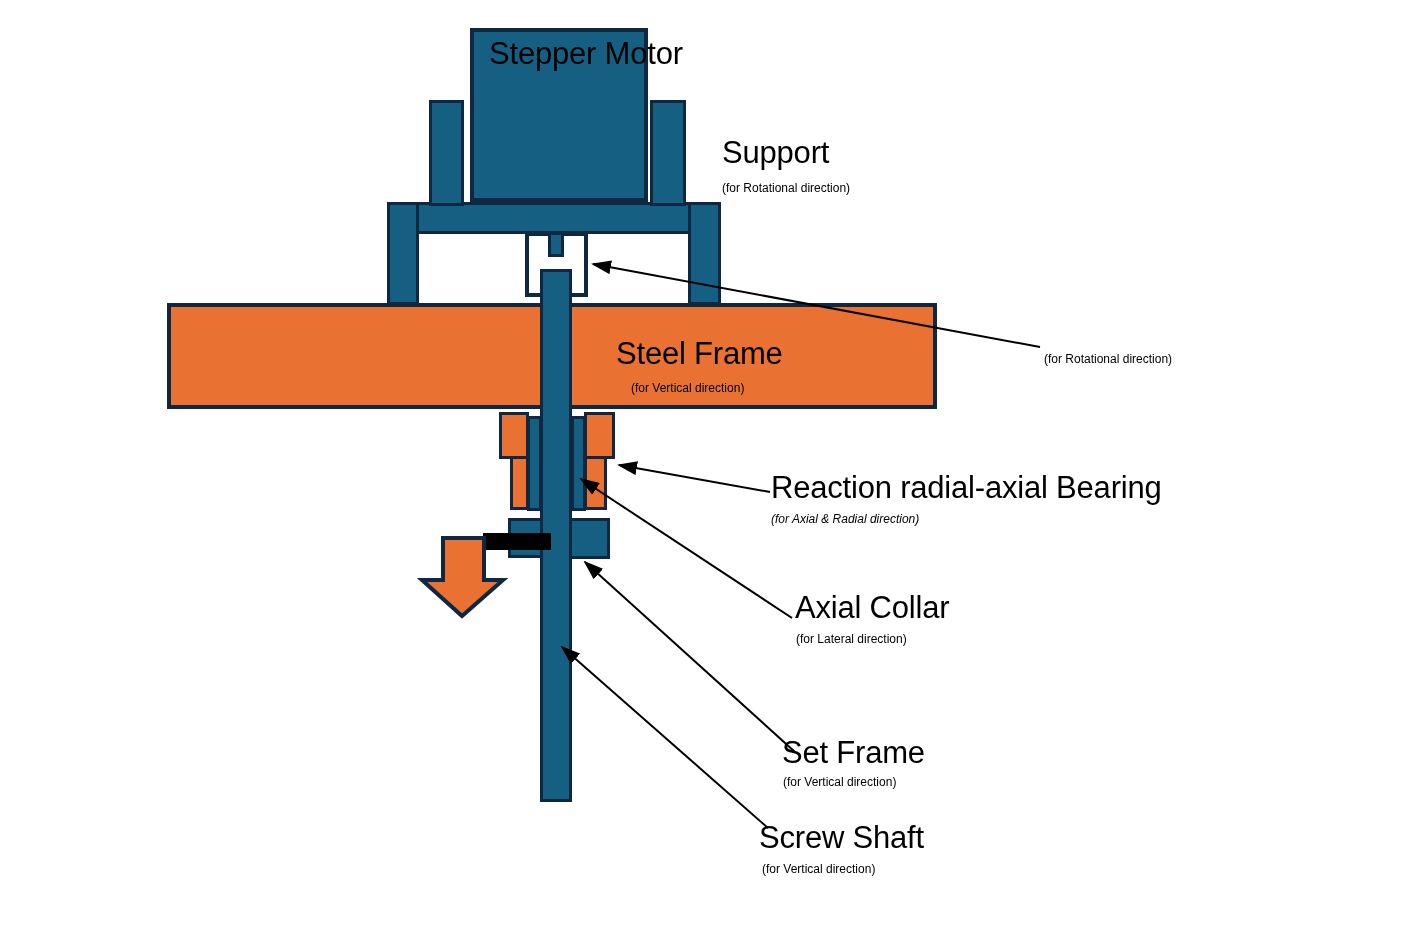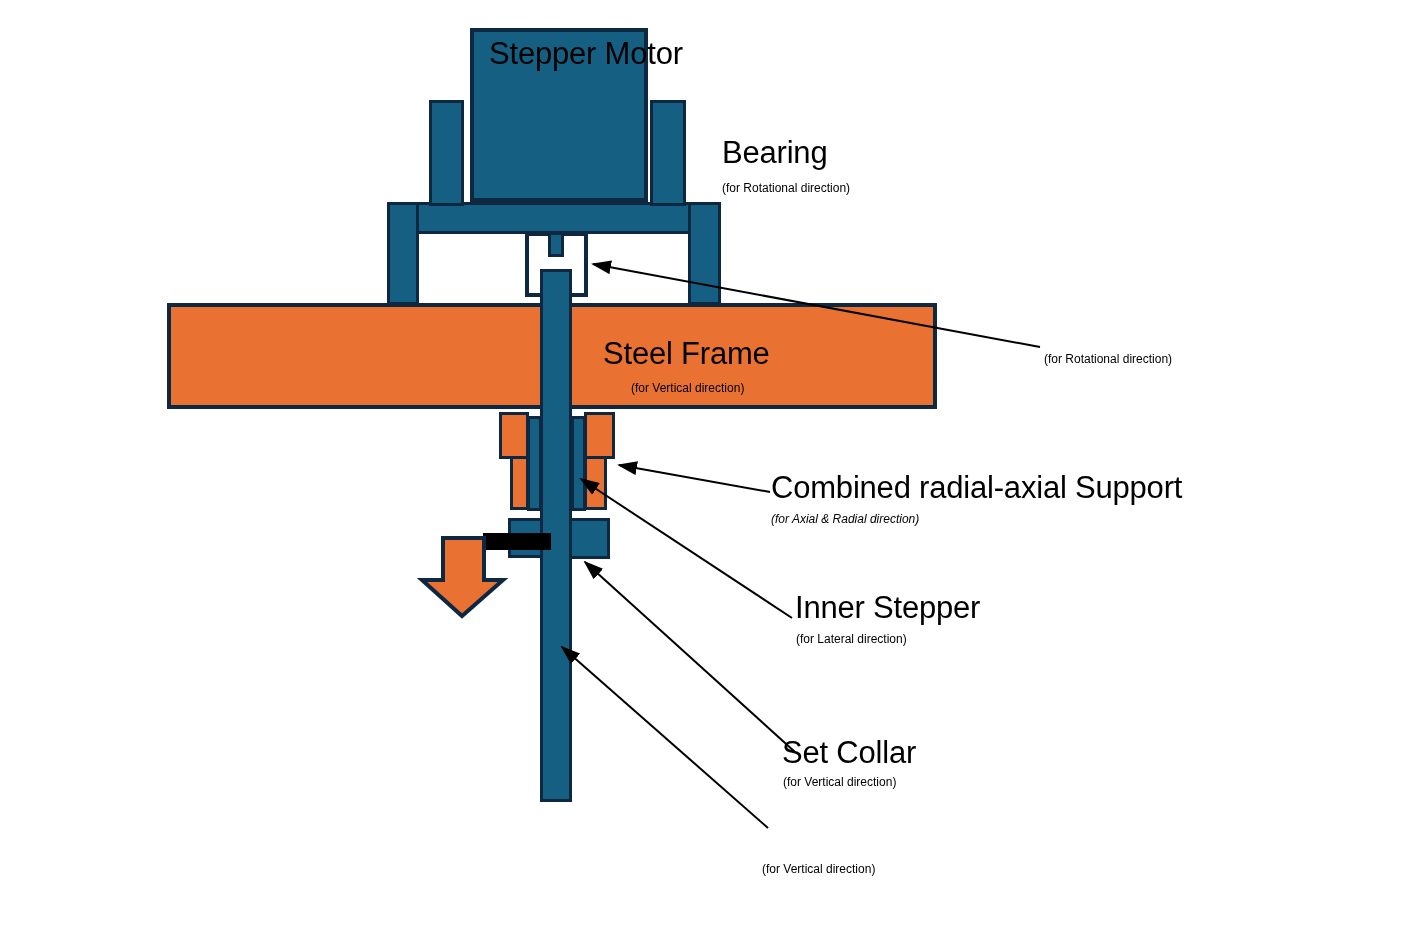--- a/index.html
+++ b/index.html
@@ -61,32 +61,33 @@
     <line x1="1040" y1="347" x2="593" y2="264" stroke="#000" stroke-width="2" marker-end="url(#ah)"></line>
     <line x1="770" y1="492" x2="619" y2="465" stroke="#000" stroke-width="2" marker-end="url(#ah)"></line>
     <line x1="792" y1="618" x2="581" y2="479" stroke="#000" stroke-width="2" marker-end="url(#ah)"></line>
     <line x1="795" y1="752" x2="585" y2="562" stroke="#000" stroke-width="2" marker-end="url(#ah)"></line>
     <line x1="768" y1="828" x2="562" y2="647" stroke="#000" stroke-width="2" marker-end="url(#ah)"></line>
     <polygon points="443,538 484,538 484,580 503,580 462,616 422,580 443,580" fill="#E97132" stroke="#0E2841" stroke-width="4" stroke-linejoin="miter"></polygon>
   </svg>
 
   <div class="lbl" style="left:489px;top:38px;">Stepper Motor</div>
 
-  <div class="lbl" style="left:722px;top:137px;">Bearing</div>
+  <div class="lbl" style="left:722px;top:137px;">Support</div>
   <div class="sub" style="left:722px;top:182px;">(for Rotational direction)</div>
 
-  <div class="lbl" style="left:603px;top:338px;">Steel Frame</div>
+  <div class="lbl" style="left:616px;top:338px;">Steel Frame</div>
   <div class="sub" style="left:631px;top:382px;">(for Vertical direction)</div>
 
   <div class="sub" style="left:1044px;top:353px;">(for Rotational direction)</div>
 
-  <div class="lbl" style="left:771px;top:472px;">Combined radial-axial Support</div>
+  <div class="lbl" style="left:771px;top:472px;">Reaction radial-axial Bearing</div>
   <div class="sub" style="left:771px;top:513px;font-style:italic;">(for Axial &amp; Radial direction)</div>
 
-  <div class="lbl" style="left:795px;top:592px;">Inner Stepper</div>
+  <div class="lbl" style="left:795px;top:592px;">Axial Collar</div>
   <div class="sub" style="left:796px;top:633px;text-align:right;">(for Lateral direction)</div>
 
-  <div class="lbl" style="left:782px;top:737px;">Set Collar</div>
+  <div class="lbl" style="left:782px;top:737px;">Set Frame</div>
   <div class="sub" style="left:783px;top:776px;">(for Vertical direction)</div>
 
+  <div class="lbl" style="left:759px;top:822px;">Screw Shaft</div>
   <div class="sub" style="left:762px;top:863px;">(for Vertical direction)</div>
 
 </div>
 
 </body></html>

